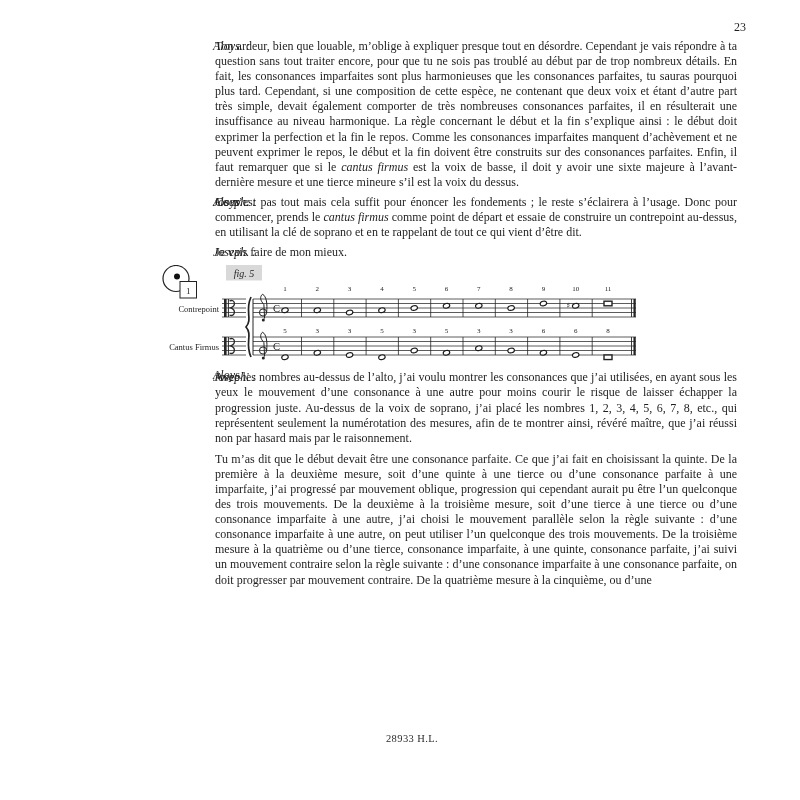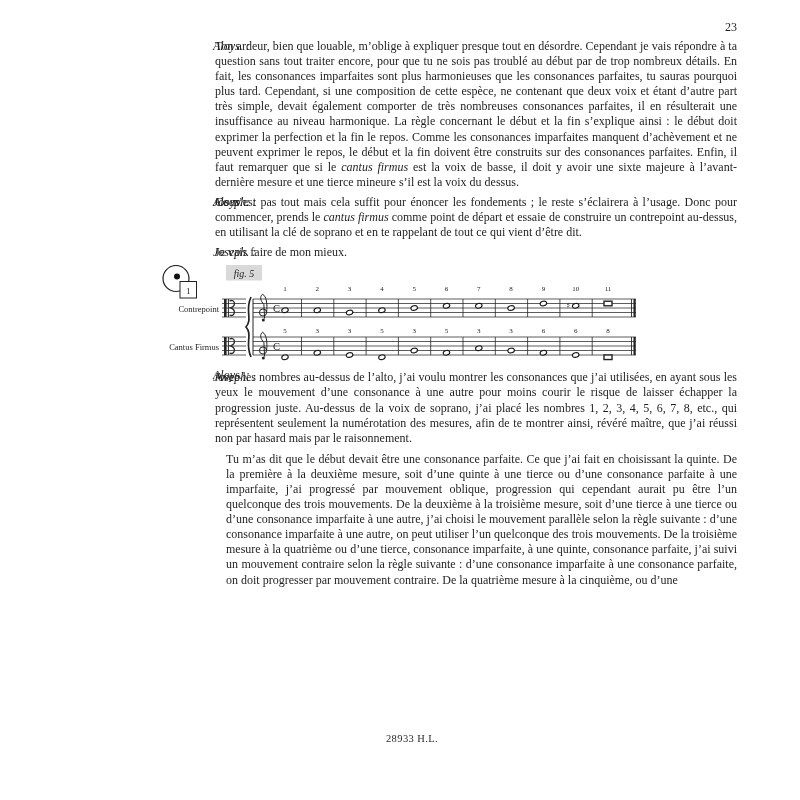--- a/index.html
+++ b/index.html
@@ -1,23 +1,23 @@
 <!DOCTYPE html>
 <html><head>
 <meta charset="utf-8">
 <style>
   * { margin:0; padding:0; box-sizing:border-box; }
   html,body { width:800px; height:800px; background:#ffffff; }
   body { font-family:"Liberation Serif", serif; color:#1e1e1e; }
   .page { position:relative; width:800px; height:800px; background:#ffffff; overflow:hidden; }
-  .pagenum { position:absolute; top:20px; left:716px; width:30px; font-size:12px; text-align:center; }
+  .pagenum { position:absolute; top:20px; left:716px; width:30px; font-size:12px; text-align:right; }
   .content { position:absolute; left:167px; top:39px; width:570px; }
   .entry { position:relative; padding-left:48px; margin-bottom:5px; font-size:12px; line-height:15.1px; text-align:justify; }
   .speaker { position:absolute; left:0; top:0; font-style:italic; white-space:nowrap;margin-left:46px; }
-  .para2 { margin-top:6px;margin-left:11px; }
+  .para2 { margin-top:6px; }
   .figure { position:relative; width:540px; height:100px; margin-left:-27px; margin-top:5px; margin-bottom:3px; }
   .figure svg { position:absolute; left:0; top:0; }
   .footer { position:absolute; top:733px; left:24px; right:0; text-align:center; font-size:10.5px; letter-spacing:0.4px; color:#2a2a2a; }
   svg text { fill:#1f1f1f; }
 </style>
 </head>
 <body>
 
 <div class="page">
 

